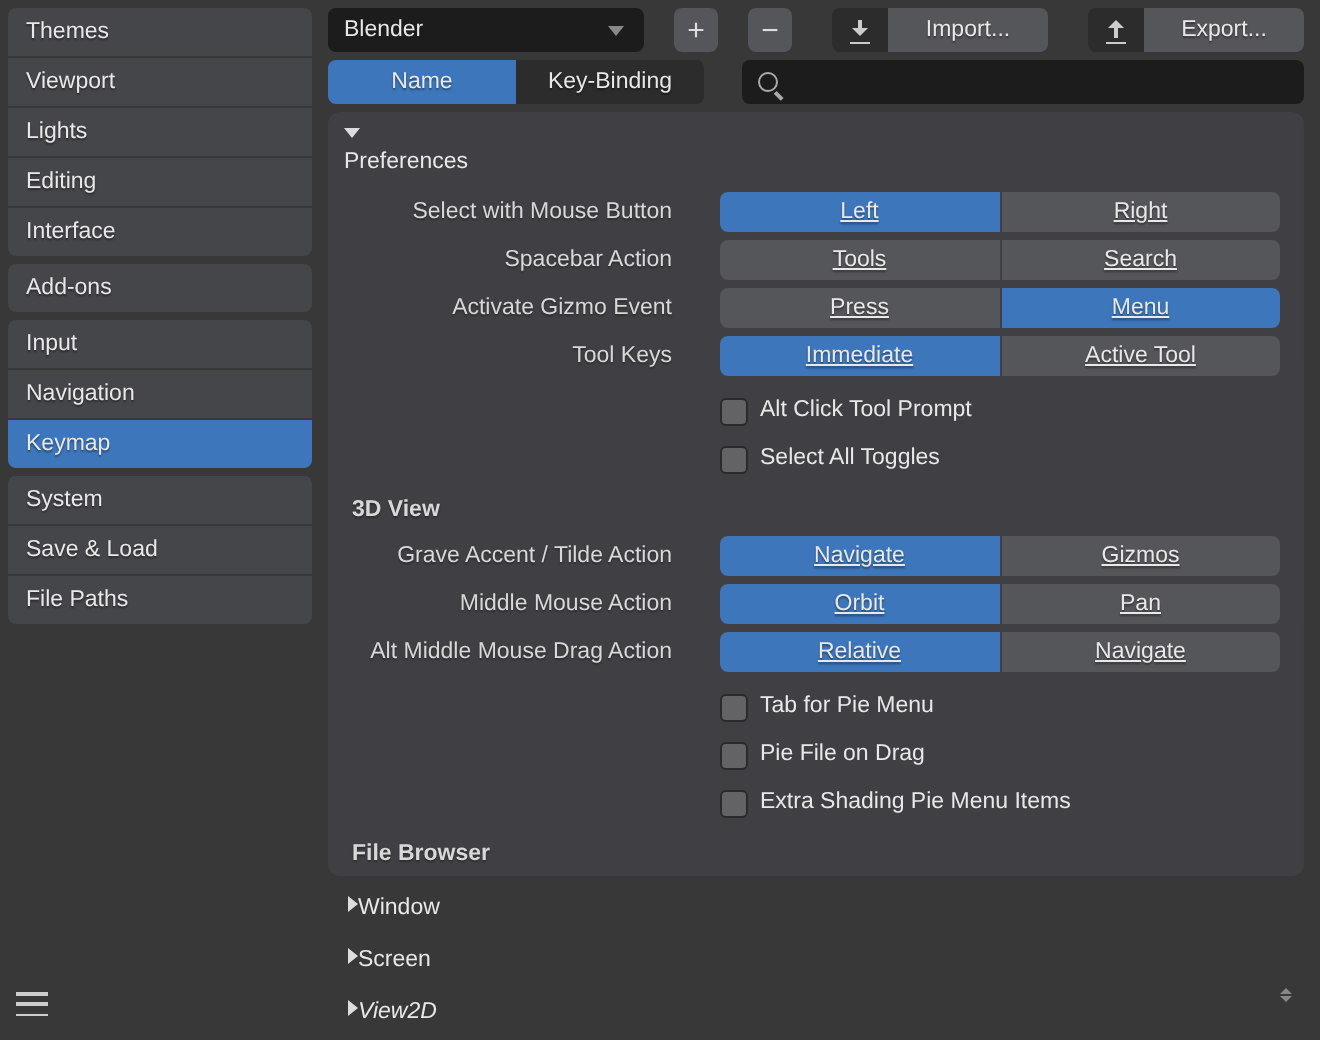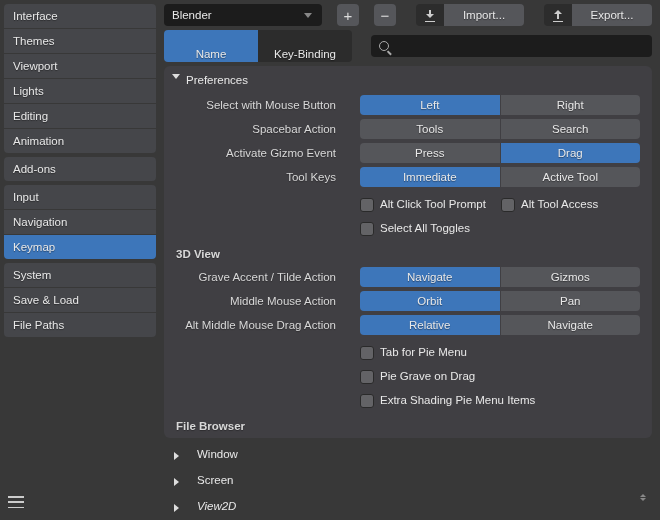--- a/index.html
+++ b/index.html
@@ -13,65 +13,64 @@
 .hamburger-icon div { height: 1.5px; background: #ccc; }
 .main { flex: 1; background: #383838; padding: 4px 8px 4px 4px; display: flex; flex-direction: column; gap: 4px; overflow: hidden; }
 .toolbar-row { display: flex; gap: 15px; align-items: center; }
 .preset-select { flex: 1; background: #1c1c1c; border-radius: 4px; padding: 3px 8px; display: flex; align-items: center; justify-content: space-between; min-width: 0; height: 22px; }
 .chev-down { width: 0; height: 0; border-left: 4px solid transparent; border-right: 4px solid transparent; border-top: 5px solid #888; margin-right: 2px; }
 .sq-btn { width: 22px; height: 22px; background: #55565a; border-radius: 4px; display: flex; align-items: center; justify-content: center; font-size: 15px; color: #ddd; cursor: pointer; }
 .icon-btn { width: 28px; height: 22px; background: #2c2c2c; border-radius: 4px 0 0 4px; display: flex; align-items: center; justify-content: center; }
 .io-btn { height: 22px; background: #55565a; border-radius: 0 4px 4px 0; padding: 0 10px; display: flex; align-items: center; text-shadow: 0 1px 1px rgba(0,0,0,0.4); cursor: pointer; min-width: 80px; justify-content: center; }
 .io-group { display: flex; margin-left: 5px; }
 .toggle-pair { display: flex; border-radius: 4px; overflow: hidden; }
-.toggle-half { padding: 16px 0; width: 94px; text-align: center; background: #2c2c2c; cursor: pointer; text-shadow: 0 1px 1px rgba(0,0,0,0.4); height: 22px; line-height: 16px; }
+.toggle-half { padding: 3px 0; width: 94px; text-align: center; background: #2c2c2c; cursor: pointer; text-shadow: 0 1px 1px rgba(0,0,0,0.4); height: 22px; line-height: 16px; }
 .toggle-half.active { background: #3d76ba; }
 .search-box { flex: 1; background: #1c1c1c; border-radius: 4px; height: 22px; display: flex; align-items: center; padding: 0 8px; margin-left: 4px; }
 .search-icon { width: 10px; height: 10px; border: 1.5px solid #aaa; border-radius: 50%; position: relative; }
 .search-icon::after { content: ''; position: absolute; width: 5px; height: 1.5px; background: #aaa; transform: rotate(45deg); bottom: -3px; right: -4px; }
 .panel { flex: 1; background: #403f43; border-radius: 6px; padding: 8px 12px 8px 8px; overflow-y: auto; }
-.panel-header { display: flex; align-items: flex-start; gap: 6px; margin-bottom: 8px; }
+.panel-header { display: flex; align-items: flex-start; gap: 6px; margin-bottom: 8px; flex-direction: column; }
 .tri-down { width: 0; height: 0; border-left: 4px solid transparent; border-right: 4px solid transparent; border-top: 5px solid #ddd; }
 .tri-right { width: 0; height: 0; border-top: 4px solid transparent; border-bottom: 4px solid transparent; border-left: 5px solid #ddd; }
 .pref-row { display: flex; align-items: center; margin-bottom: 2px; min-height: 22px; }
 .pref-label { width: 188px; text-align: right; padding-right: 24px; color: #d8d8d8; text-shadow: 0 1px 1px rgba(0,0,0,0.3); }
 .pref-control { flex: 1; display: flex; gap: 1px; }
-.seg-group { display: flex; flex: 1; border-radius: 4px; overflow: hidden; gap: 1px; }
+.seg-group { display: flex; flex: 1; border-radius: 4px; overflow: hidden; gap: 1px; text-decoration: underline; }
 .seg { flex: 1; background: #55565a; text-align: center; padding: 3px 0; cursor: pointer; text-shadow: 0 1px 1px rgba(0,0,0,0.4); height: 20px; line-height: 14px; }
 .seg.active { background: #3d76ba; }
 .check-row { display: flex; align-items: flex-start; gap: 6px; flex: 1; }
 .check-row.half { flex: 0 0 50%; }
 .checkbox { width: 14px; height: 14px; background: #636366; border-radius: 3px; border: 1px solid #2a2a2a; flex-shrink: 0; }
 .section-title { color: #d8d8d8; margin: 8px 0 6px 4px; text-shadow: 0 1px 1px rgba(0,0,0,0.3); font-weight: bold; }
-.tree-row { display: flex; align-items: flex-end; gap: 18px; padding: 4px 0 4px 10px; margin-top: 2px; }
+.tree-row { display: flex; align-items: flex-start; gap: 0; padding: 4px 0 4px 10px; margin-top: 2px; }
 .spacer { height: 4px; }
 .dl-icon { width: 10px; height: 10px; position: relative; }
 .dl-icon::before { content: ''; position: absolute; left: 4px; top: 0; width: 1.5px; height: 6px; background: #ccc; }
 .dl-icon::after { content: ''; position: absolute; left: 1px; top: 4px; width: 0; height: 0; border-left: 4px solid transparent; border-right: 4px solid transparent; border-top: 4px solid #ccc; }
 .dl-base { position: absolute; left: 0; bottom: -2px; width: 10px; height: 1.5px; background: #ccc; }
 .ul-icon { width: 10px; height: 10px; position: relative; }
 .ul-icon::before { content: ''; position: absolute; left: 4px; top: 3px; width: 1.5px; height: 6px; background: #ccc; }
 .ul-icon::after { content: ''; position: absolute; left: 1px; top: 0; width: 0; height: 0; border-left: 4px solid transparent; border-right: 4px solid transparent; border-bottom: 4px solid #ccc; }
 .ul-base { position: absolute; left: 0; bottom: -2px; width: 10px; height: 1.5px; background: #ccc; }
 .footer-carets { display:flex; justify-content:flex-end; padding-right:6px; }
 .caret-updown { display:flex; flex-direction:column; gap:1px; align-items:center; }
 .caret-up { width:0;height:0;border-left:3px solid transparent;border-right:3px solid transparent;border-bottom:3px solid #888; }
 .caret-dn { width:0;height:0;border-left:3px solid transparent;border-right:3px solid transparent;border-top:3px solid #888; }
 </style>
 </head>
 <body>
 
 <div class="sidebar">
   <div class="side-group">
-    <div class="side-item">Interface</div>
     <div class="side-item">Themes</div>
     <div class="side-item">Viewport</div>
     <div class="side-item">Lights</div>
     <div class="side-item">Editing</div>
-    <div class="side-item">Animation</div>
+    <div class="side-item">Interface</div>
   </div>
   <div class="side-group">
     <div class="side-item">Add-ons</div>
   </div>
   <div class="side-group">
     <div class="side-item">Input</div>
     <div class="side-item">Navigation</div>
     <div class="side-item active">Keymap</div>
   </div>
   <div class="side-group">
@@ -146,21 +145,21 @@
         <div class="seg">Tools</div>
         <div class="seg">Search</div>
       </div>
         </div>
     </div>
     <div class="pref-row">
       <div class="pref-label">Activate Gizmo Event</div>
       <div class="pref-control">
           <div class="seg-group">
         <div class="seg">Press</div>
-        <div class="seg active">Drag</div>
+        <div class="seg active">Menu</div>
       </div>
         </div>
     </div>
     <div class="pref-row">
       <div class="pref-label">Tool Keys</div>
       <div class="pref-control">
           <div class="seg-group">
         <div class="seg active">Immediate</div>
         <div class="seg">Active Tool</div>
       </div>
@@ -168,24 +167,20 @@
     </div>
 
     <div class="spacer"></div>
     <div class="pref-row">
       <div class="pref-label"></div>
       <div class="pref-control">
         <div class="check-row half">
             <div class="checkbox"></div>
             <span>Alt Click Tool Prompt</span>
           </div>
-        <div class="check-row half">
-            <div class="checkbox"></div>
-            <span>Alt Tool Access</span>
-          </div>
       </div>
     </div>
     <div class="pref-row">
       <div class="pref-label"></div>
       <div class="pref-control">
         <div class="check-row">
             <div class="checkbox"></div>
             <span>Select All Toggles</span>
           </div>
       </div>
@@ -229,21 +224,21 @@
             <div class="checkbox"></div>
             <span>Tab for Pie Menu</span>
           </div>
         </div>
       </div>
     <div class="pref-row">
         <div class="pref-label"></div>
         <div class="pref-control">
           <div class="check-row">
             <div class="checkbox"></div>
-            <span>Pie Grave on Drag</span>
+            <span>Pie File on Drag</span>
           </div>
         </div>
       </div>
     <div class="pref-row">
         <div class="pref-label"></div>
         <div class="pref-control">
           <div class="check-row">
             <div class="checkbox"></div>
             <span>Extra Shading Pie Menu Items</span>
           </div>

